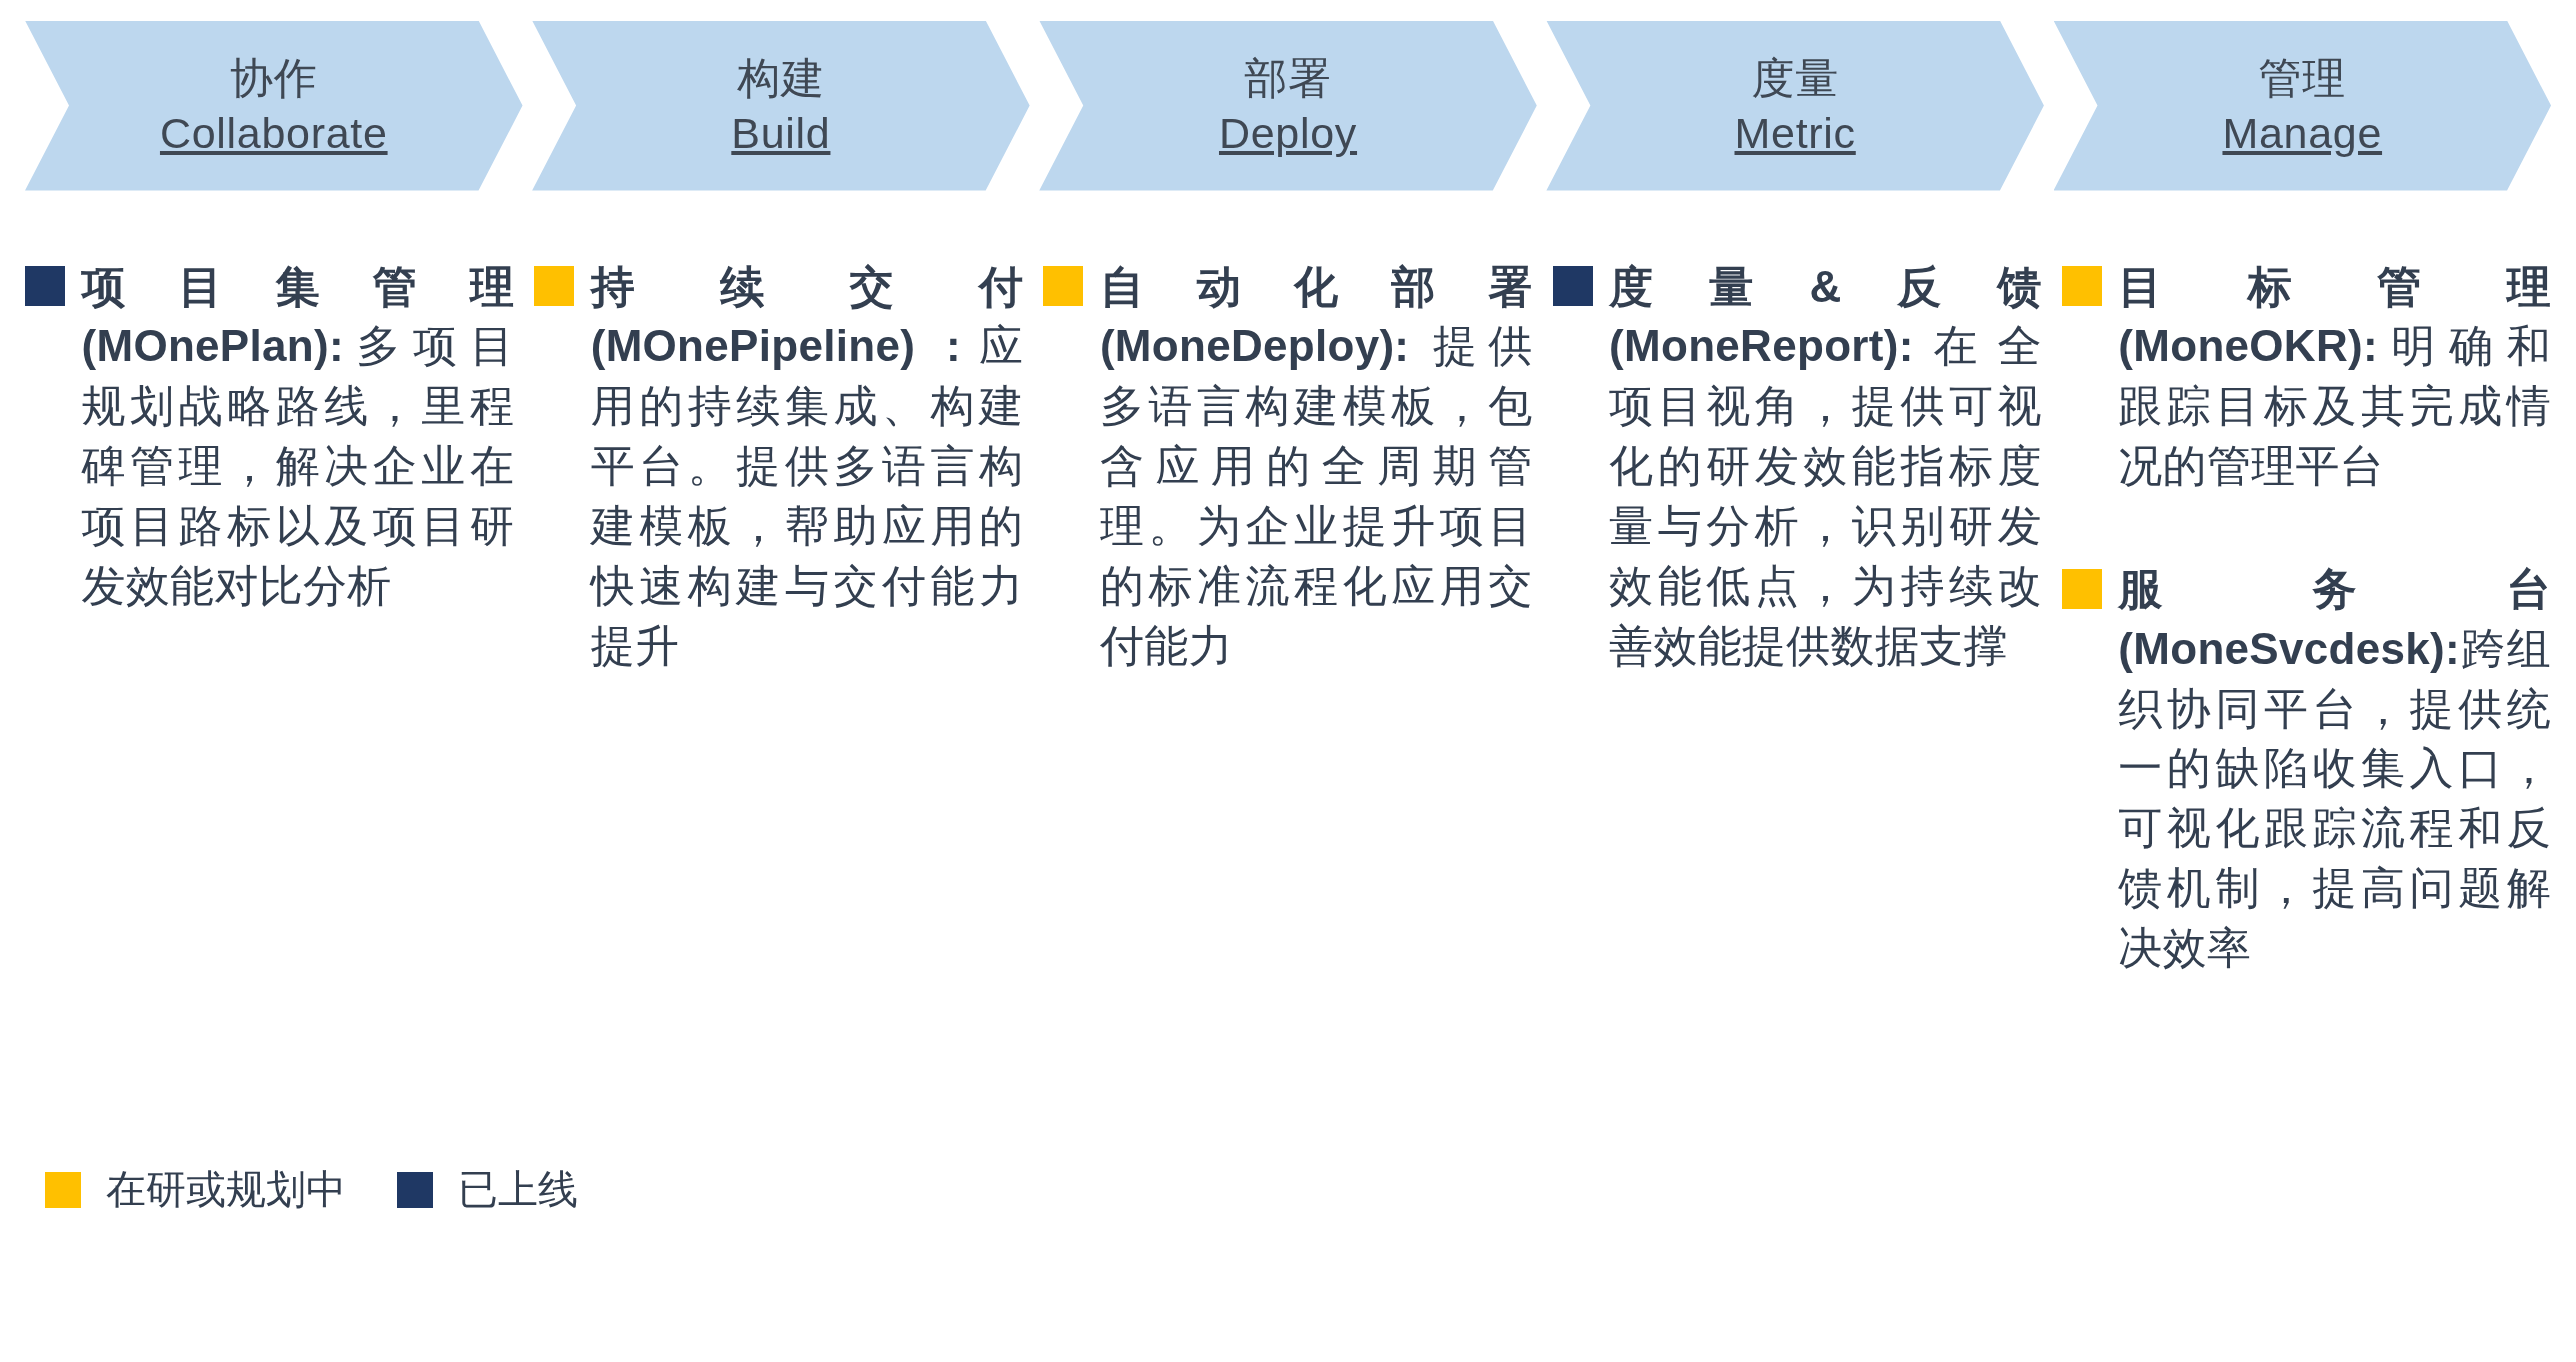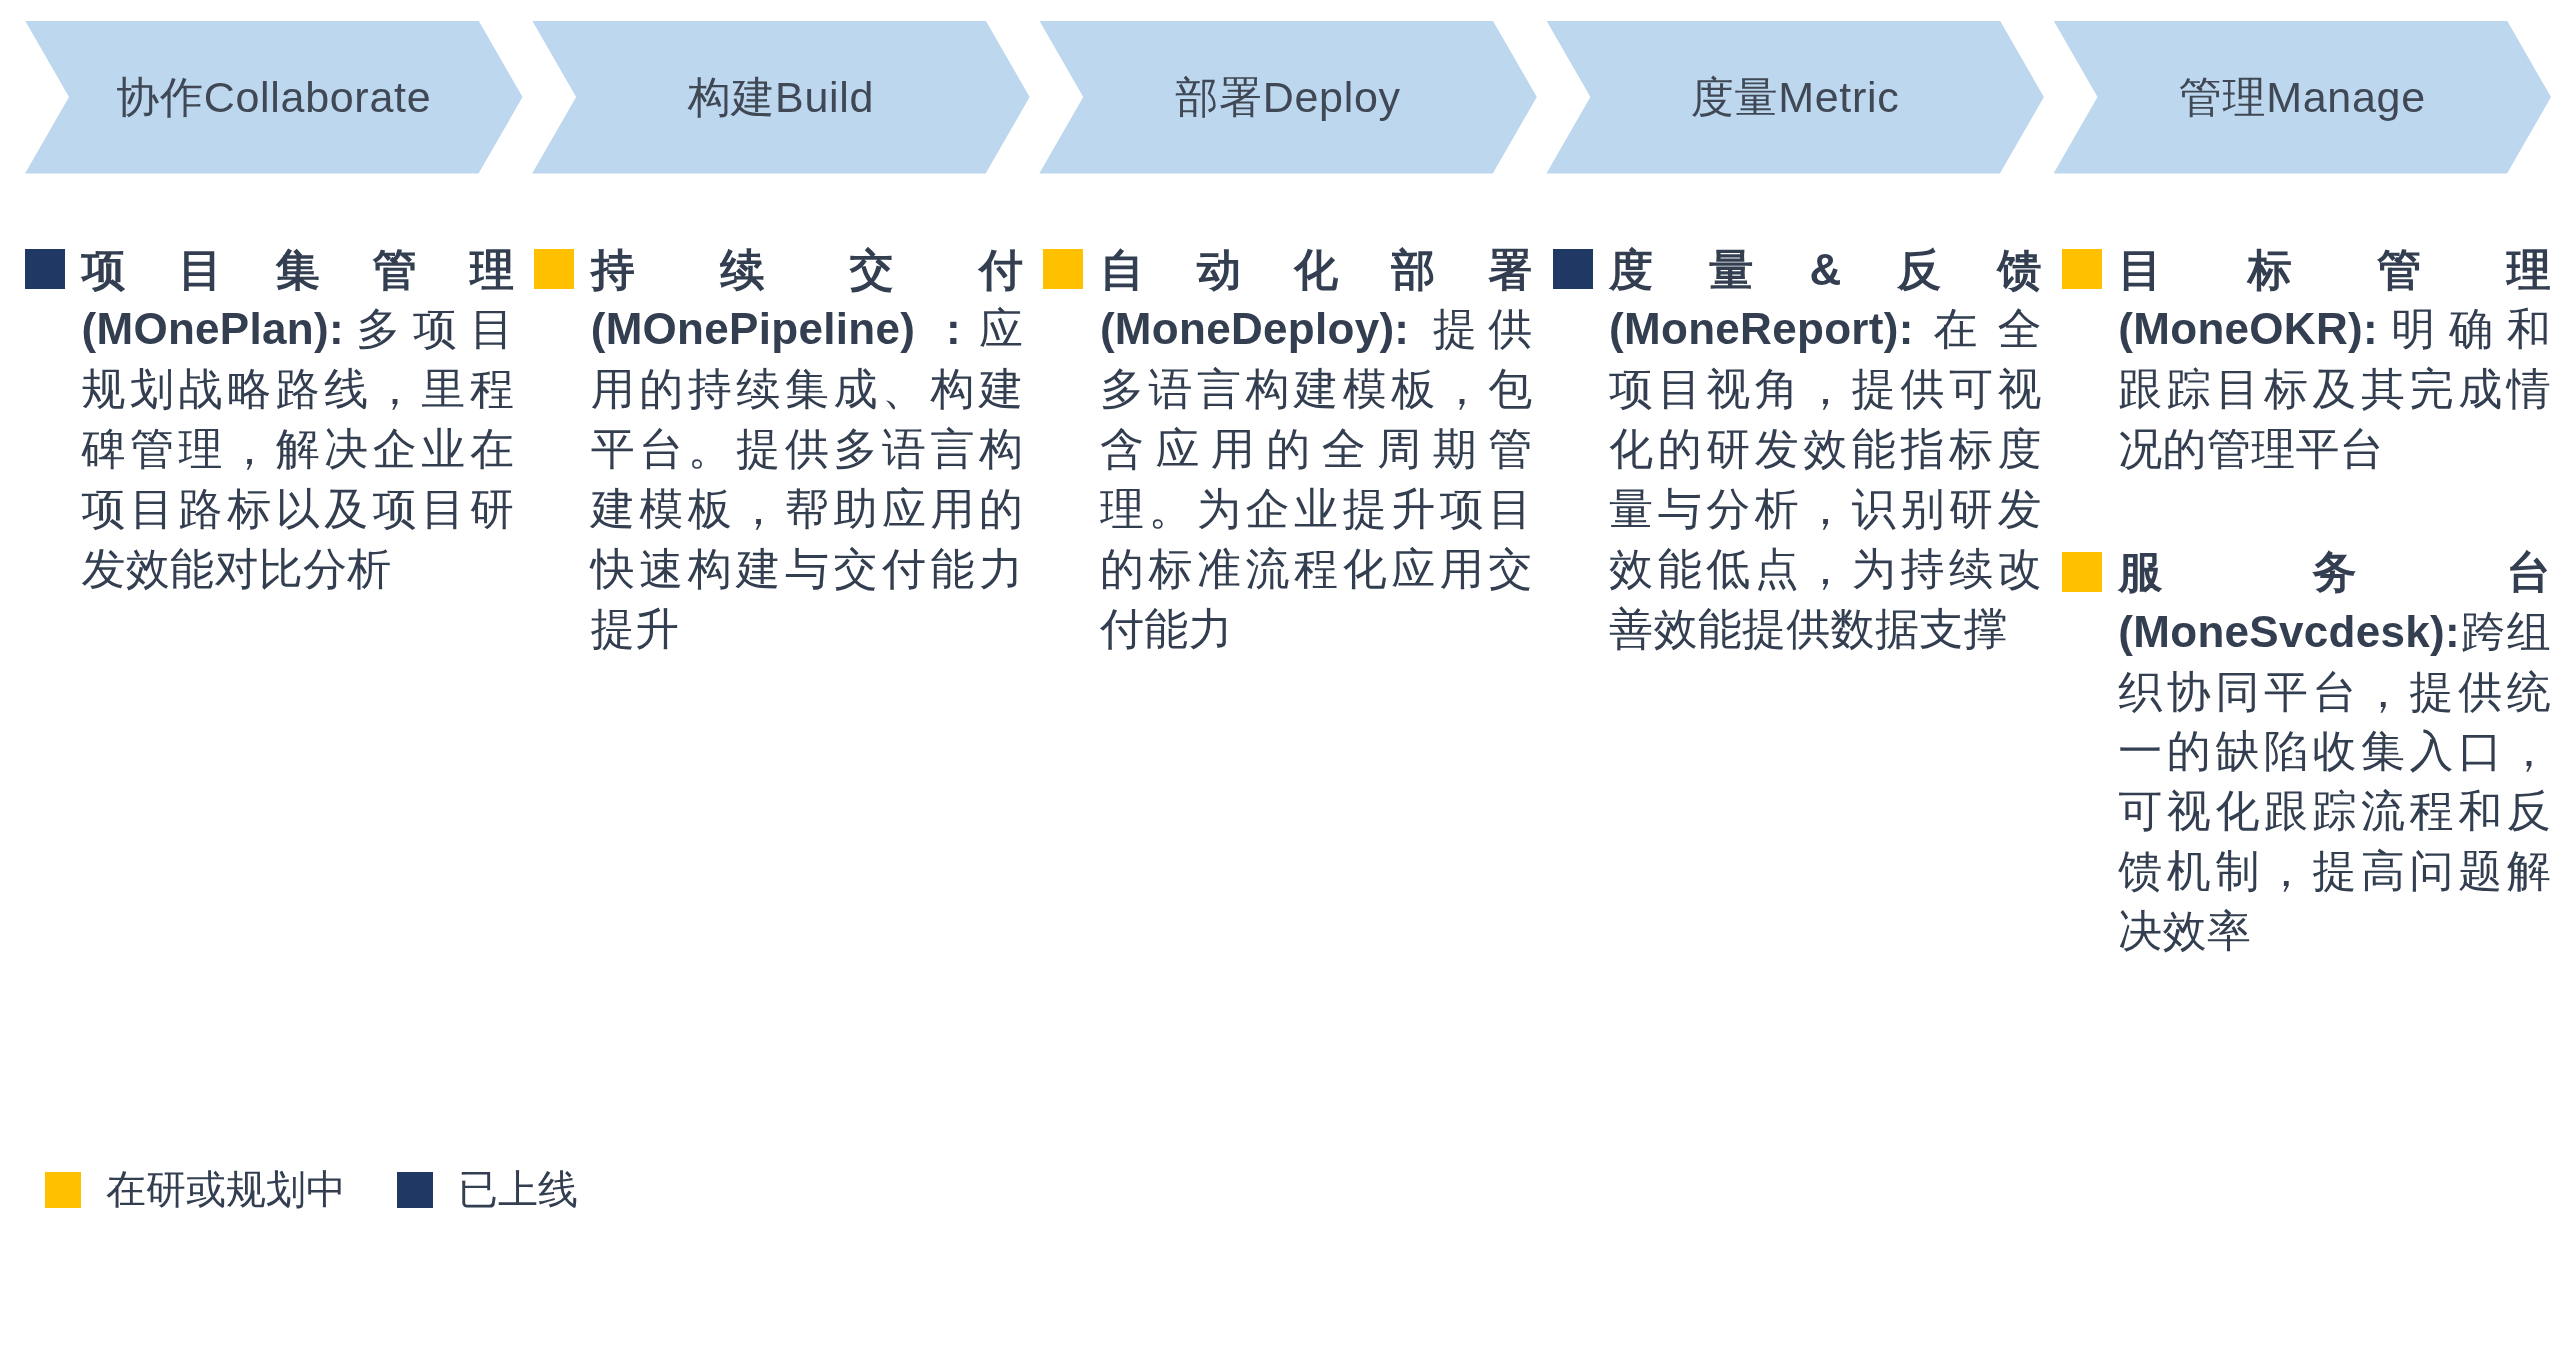--- a/index.html
+++ b/index.html
@@ -15,29 +15,29 @@
     width:2576px;height:1363px;
     background:#ffffff;
     font-family:"Liberation Sans","DejaVu Sans",sans-serif;
     color:var(--body-text);
     position:relative;
     overflow:hidden;
   }
   .canvas{position:absolute;inset:0;padding:20.6px 25px;}
   .chevron-row{display:flex;gap:9.6px;}
   .chevron{
-    flex:1;height:153px;
+    flex:1;height:170px;
     background:var(--chevron-bg);
     clip-path:polygon(0 0, calc(100% - 44px) 0, 100% 50%, calc(100% - 44px) 100%, 0 100%, 44px 50%);
-    display:flex;flex-direction:row;align-items:center;justify-content:center;
+    display:flex;flex-direction:column;align-items:center;justify-content:center;
     color:var(--chevron-text);
     font-size:43px;line-height:1.28;letter-spacing:0.7px;
   }
   .chevron .zh{font-weight:normal;}
-  .chevron .en{font-weight:normal;}
+  .chevron .en{font-weight:normal;text-decoration:underline;}
   .columns{display:flex;gap:20px;margin-top:66px;justify-content:flex-end;}
   .col{flex:1;min-width:0;}
   .item{display:flex;margin-bottom:63px;}
   .marker{
     width:40px;height:40px;flex:none;
     margin:9.6px 16.5px 0 0;
     background:#999;
   }
   .marker[data-status="online"]{background:var(--online);}
   .marker[data-status="planning"]{background:var(--planning);}

